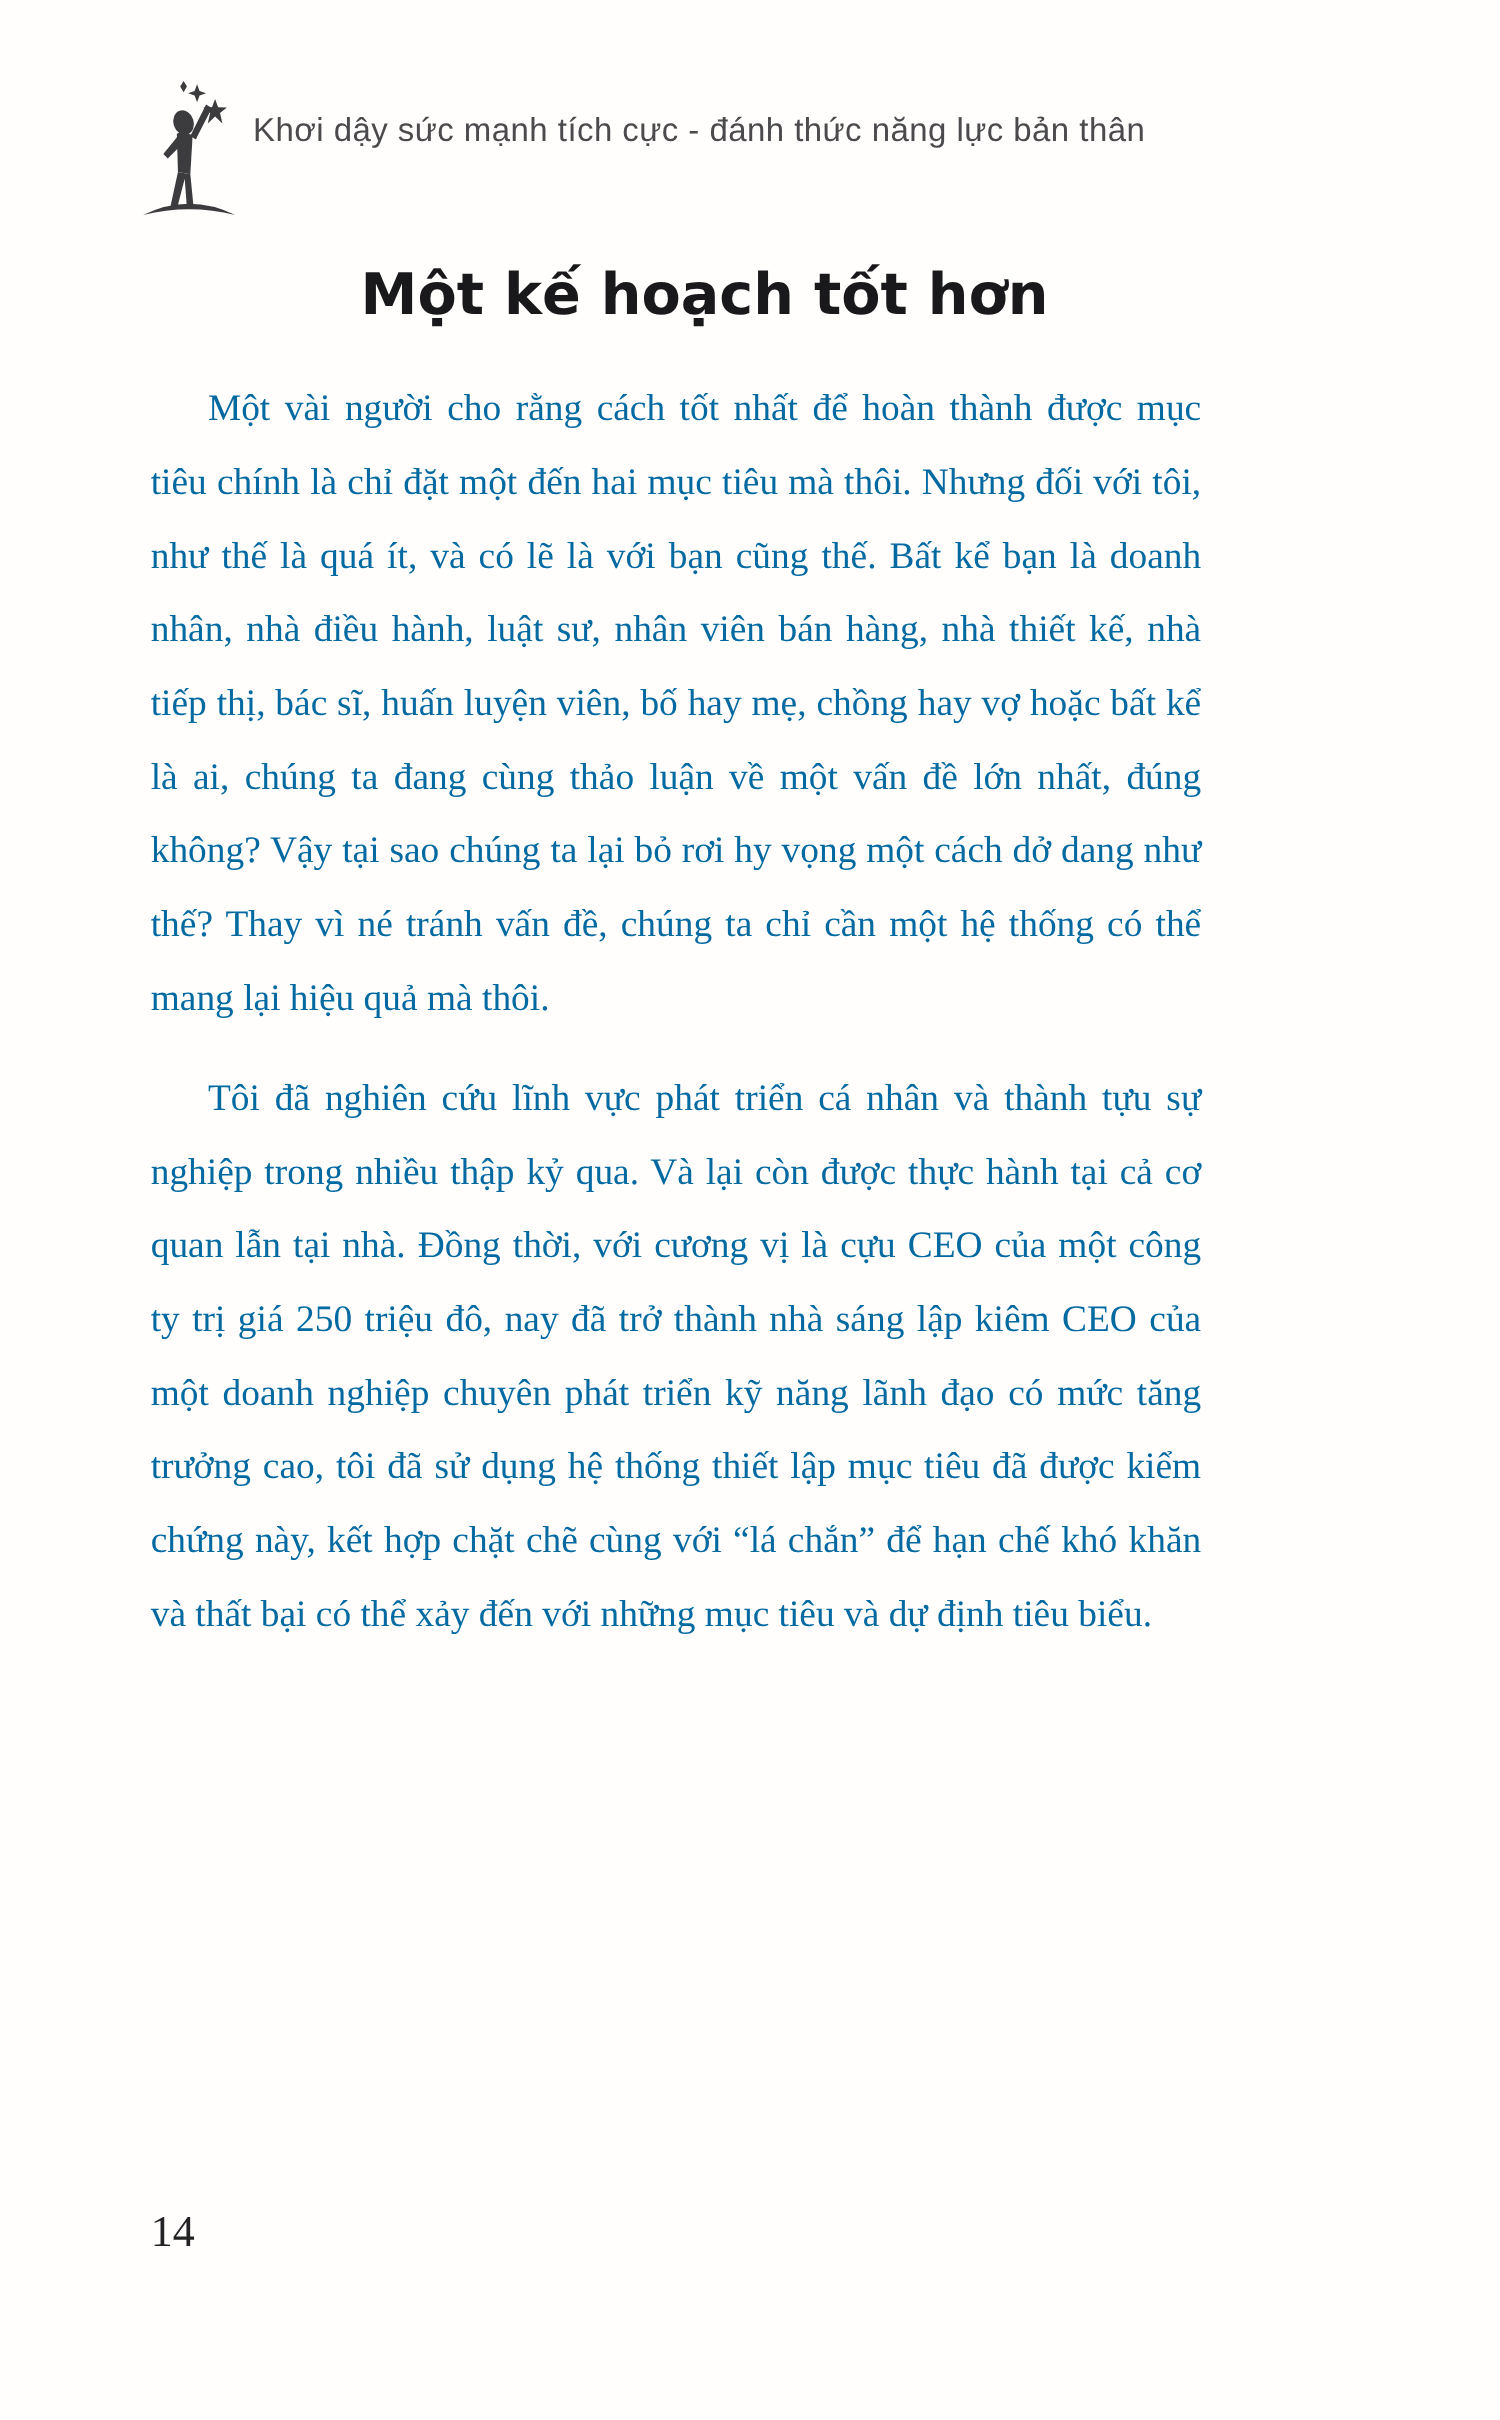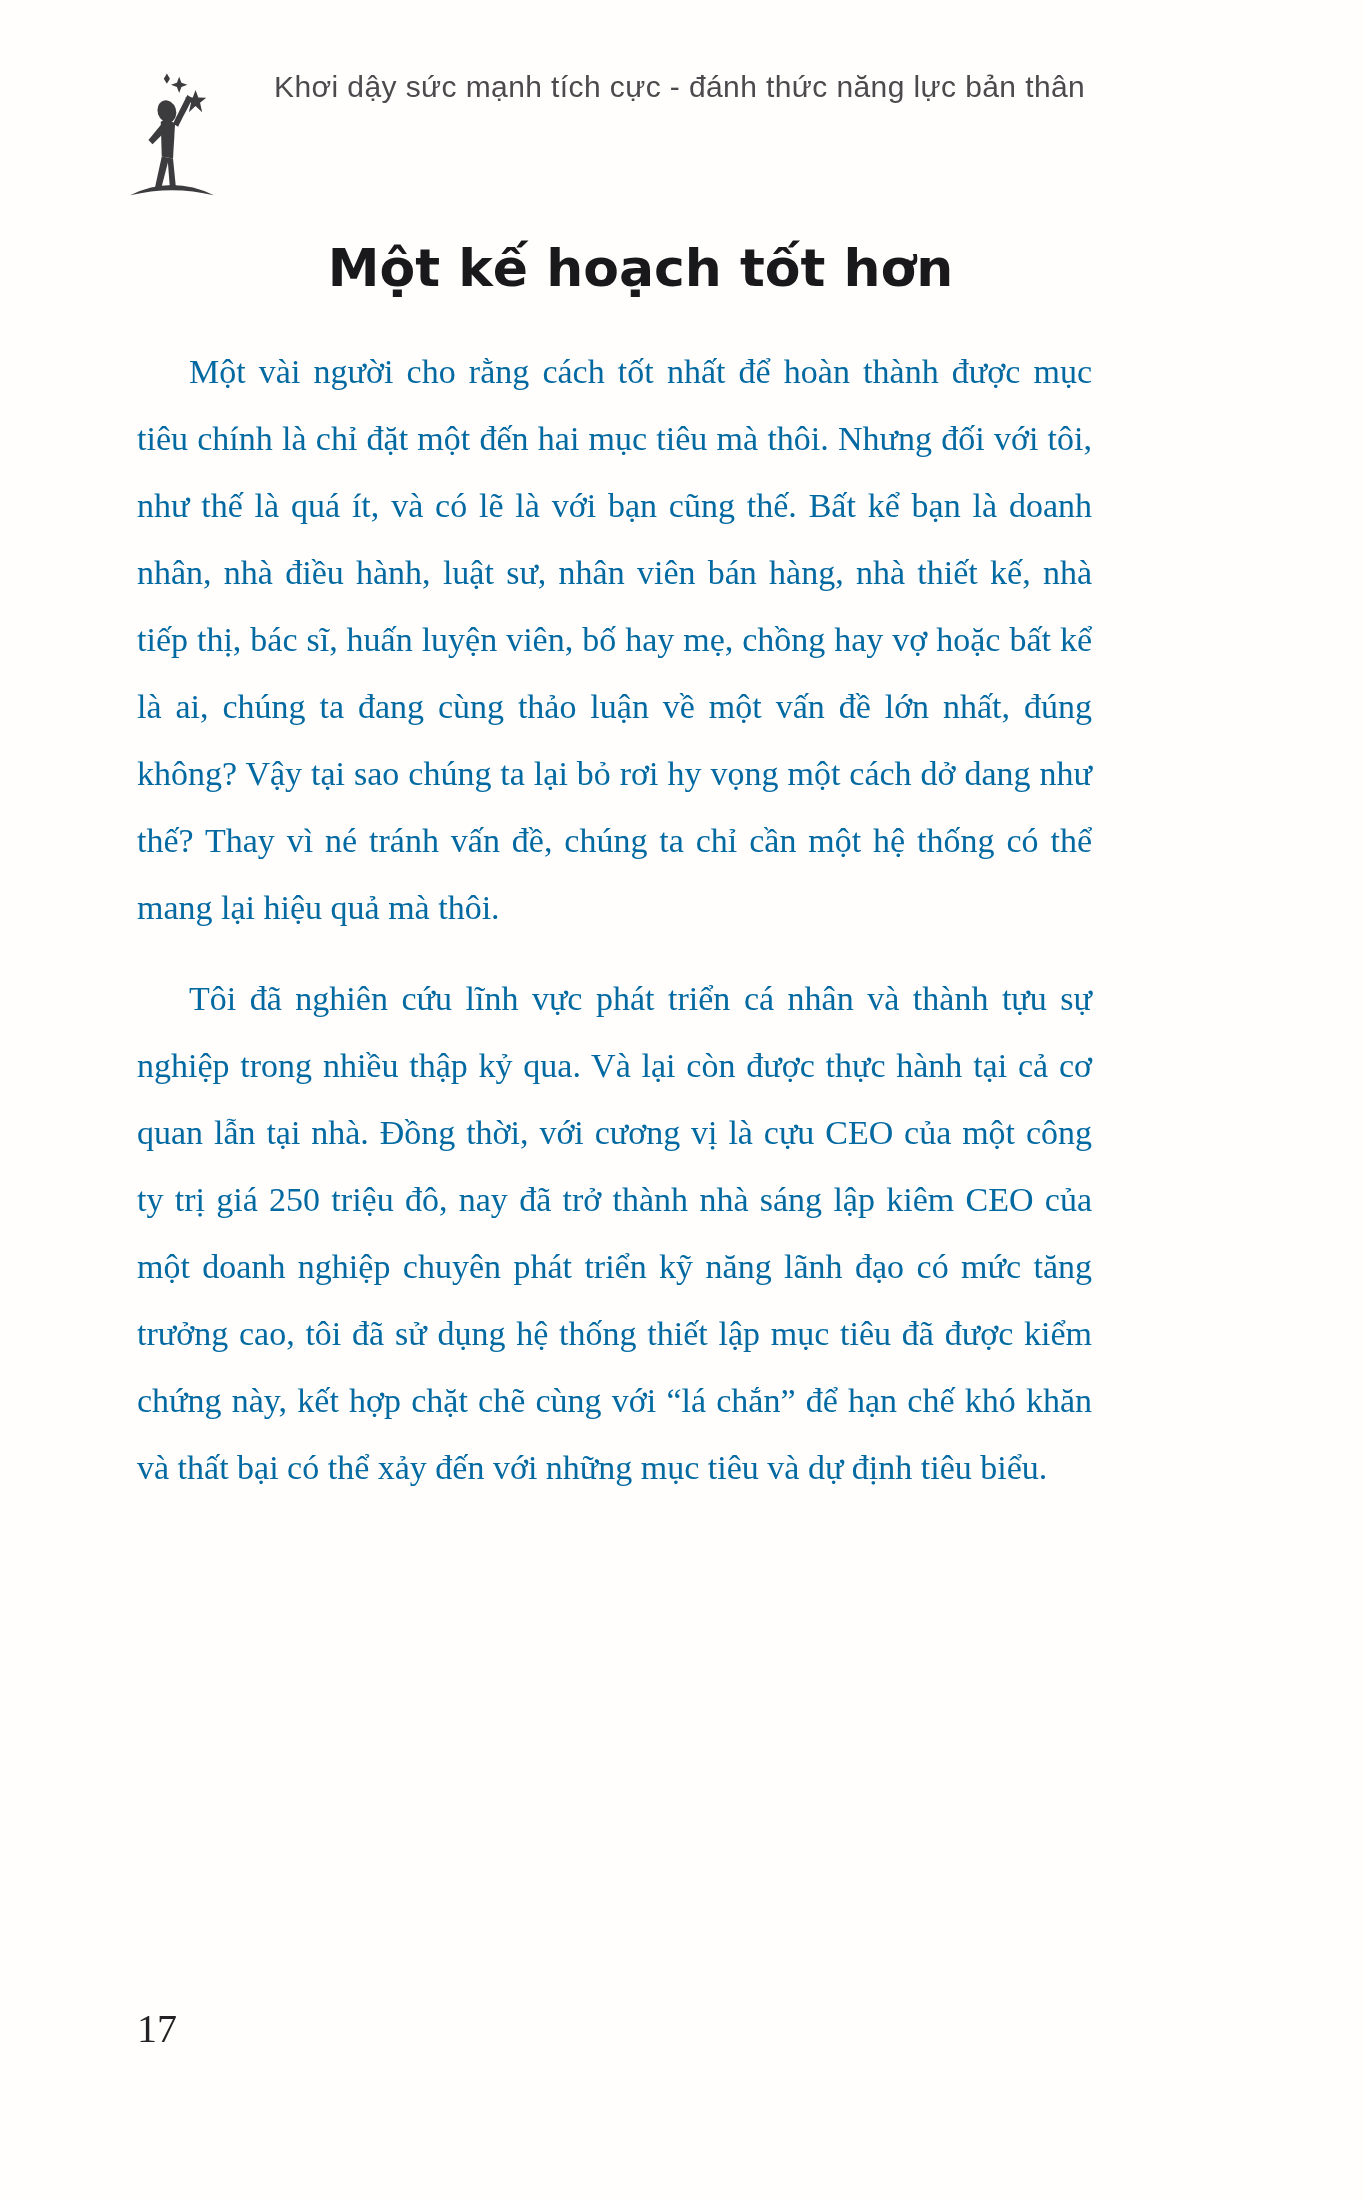--- a/index.html
+++ b/index.html
@@ -9,22 +9,21 @@
     height:2200px;
     background:#fffefd;
     overflow:hidden;
     font-family:"Liberation Serif",serif;
   }
   .header{
     position:absolute;
     top:70px;
     left:128px;
     display:flex;
-    align-items:flex-start;
-    gap:44px;
+    align-items:center;
   }
   .logo{
     width:88px;
     height:132px;
     display:block;
     flex:0 0 auto;
   }
   .header-title{
     font-family:"Liberation Sans",sans-serif;
     font-size:30px;
@@ -98,16 +97,16 @@
     <span class="header-title">Khơi dậy sức mạnh tích cực - đánh thức năng lực bản thân</span>
   </header>
 
   <main class="content">
     <h1 class="chapter-heading">Một kế hoạch tốt hơn</h1>
     <p class="body-para">Một vài người cho rằng cách tốt nhất để hoàn thành được mục tiêu chính là chỉ đặt một đến hai mục tiêu mà thôi. Nhưng đối với tôi, như thế là quá ít, và có lẽ là với bạn cũng thế. Bất kể bạn là doanh nhân, nhà điều hành, luật sư, nhân viên bán hàng, nhà thiết kế, nhà tiếp thị, bác sĩ, huấn luyện viên, bố hay mẹ, chồng hay vợ hoặc bất kể là ai, chúng ta đang cùng thảo luận về một vấn đề lớn nhất, đúng không? Vậy tại sao chúng ta lại bỏ rơi hy vọng một cách dở dang như thế? Thay vì né tránh vấn đề, chúng ta chỉ cần một hệ thống có thể mang lại hiệu quả mà thôi.</p>
     <p class="body-para">Tôi đã nghiên cứu lĩnh vực phát triển cá nhân và thành tựu sự nghiệp trong nhiều thập kỷ qua. Và lại còn được thực hành tại cả cơ quan lẫn tại nhà. Đồng thời, với cương vị là cựu CEO của một công ty trị giá 250 triệu đô, nay đã trở thành nhà sáng lập kiêm CEO của một doanh nghiệp chuyên phát triển kỹ năng lãnh đạo có mức tăng trưởng cao, tôi đã sử dụng hệ thống thiết lập mục tiêu đã được kiểm chứng này, kết hợp chặt chẽ cùng với “lá chắn” để hạn chế khó khăn và thất bại có thể xảy đến với những mục tiêu và dự định tiêu biểu.</p>
   </main>
 
   <footer>
-    <span class="page-number">17</span>
+    <span class="page-number">14</span>
   </footer>
 
 </div>
 
 </body></html>

